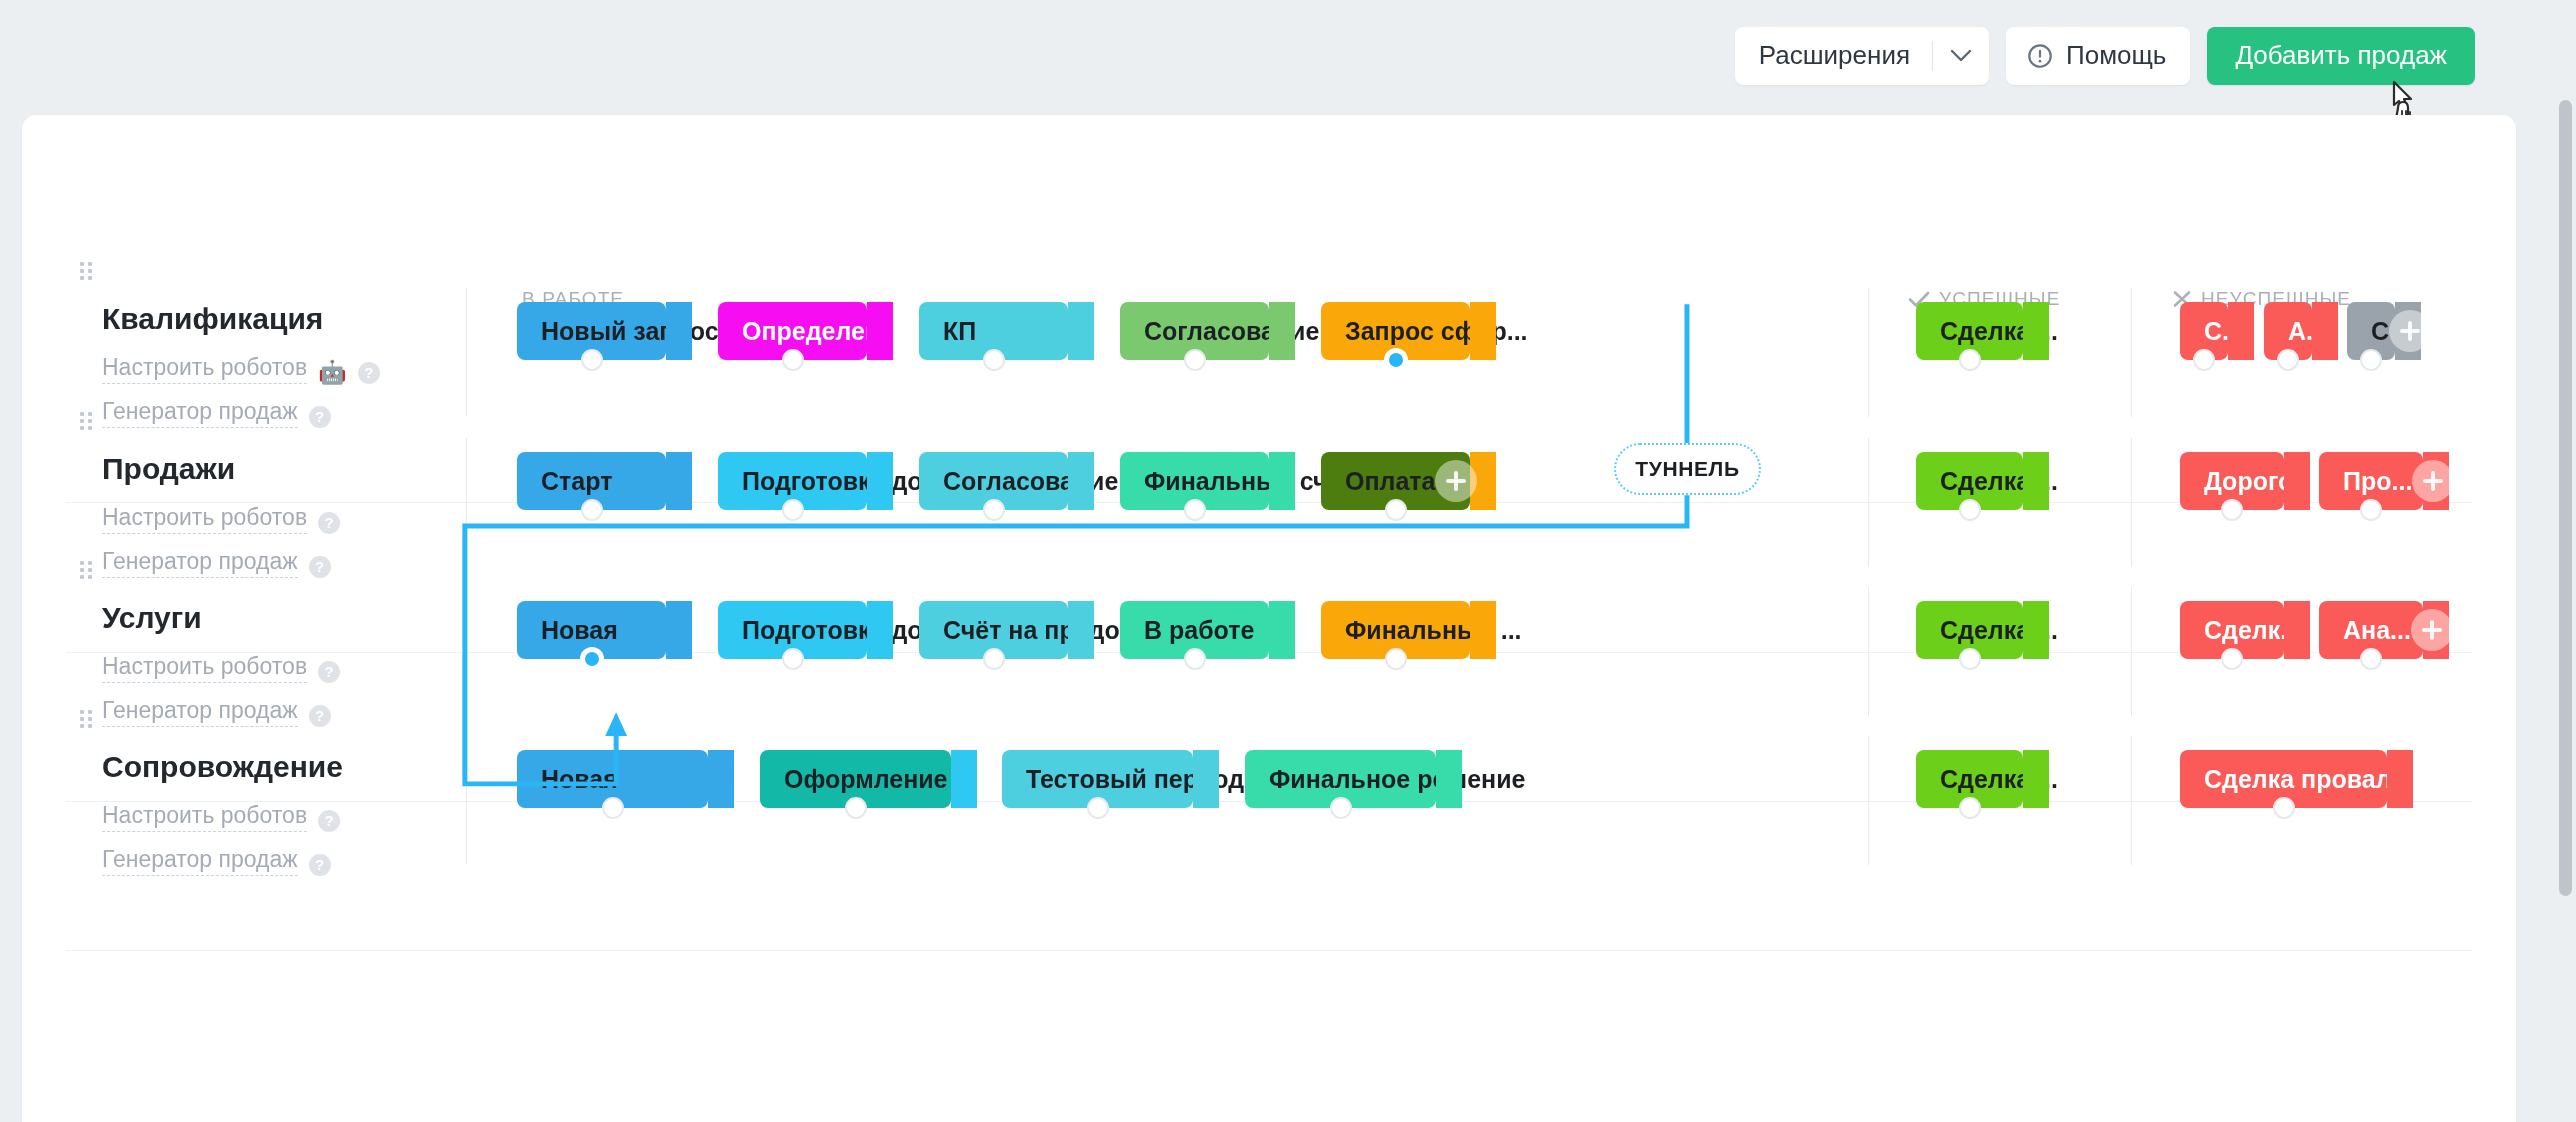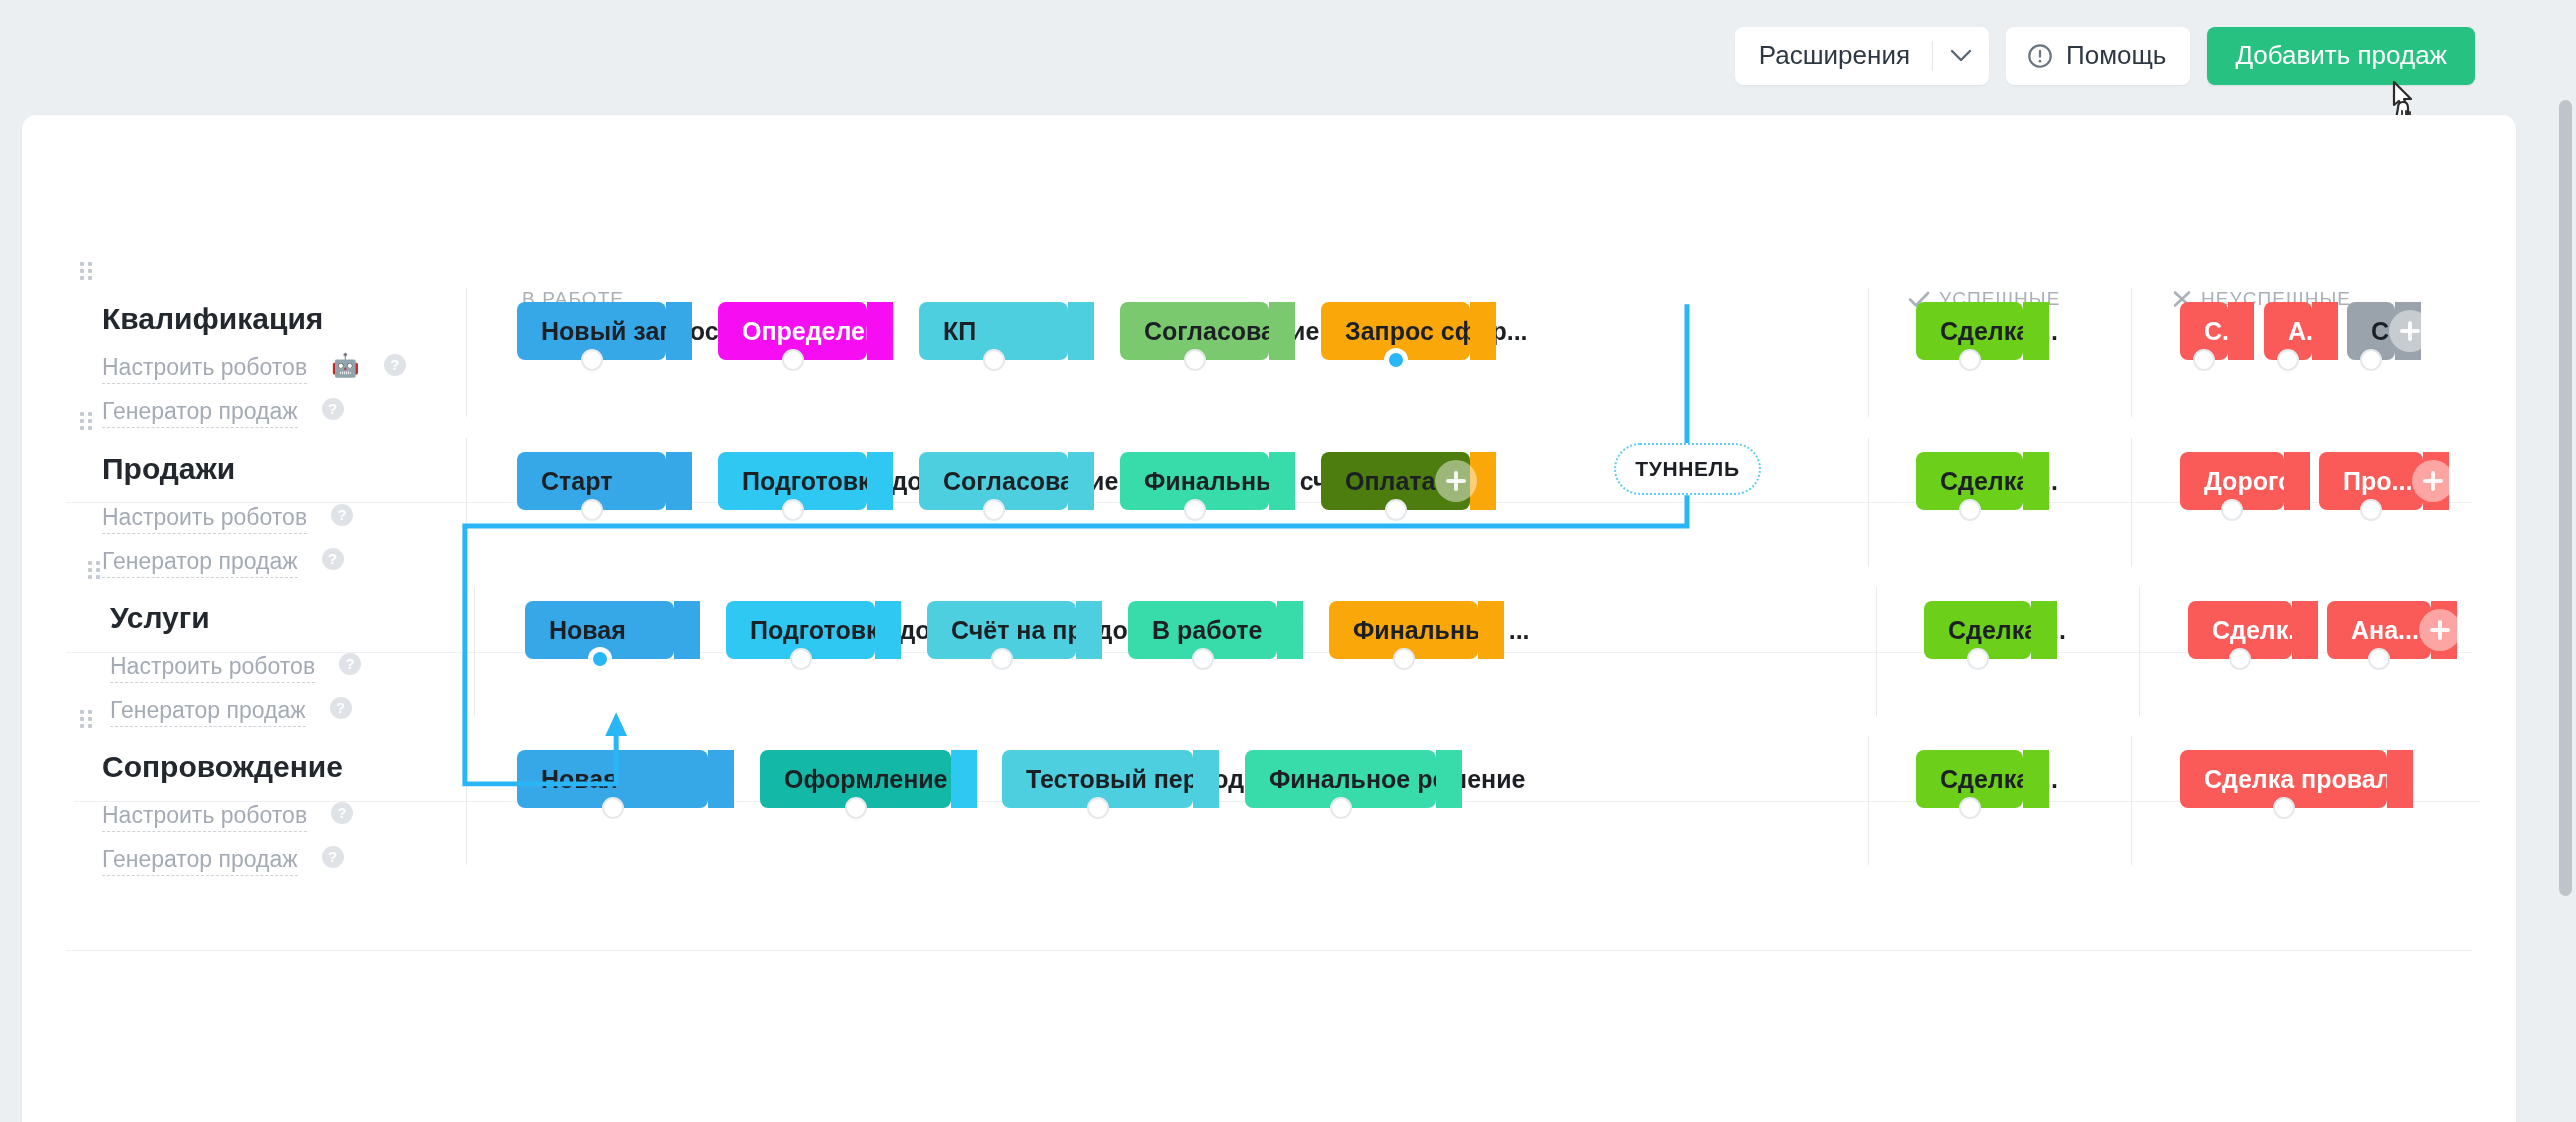--- a/index.html
+++ b/index.html
@@ -75,21 +75,21 @@
     gap: 3px 4px; cursor: grab;
   }
   .drag-dots i { background: #c3cad3; border-radius: 1px; display: block; width:4px; height:4px;}
   .row-title {
     font-size: 30px; font-weight: 700; color: #23282e;
     margin-left: 34px; line-height: 34px; margin-top: 48px;
   }
   .row-link {
     margin-left: 34px; margin-top: 18px;
     font-size: 23px; color: #a4abb4; display: inline-flex;
-    align-items: flex-start; gap: 24px; cursor: pointer; line-height: 26px;
+    align-items: flex-end; gap: 11px; cursor: pointer; line-height: 26px;
   }
   .row-link .txt { border-bottom: 1px dashed #ccd2d9; padding-bottom: 3px; }
   .row-link .robot { font-size: 23px; line-height: 1; }
   .qmark {
     width: 22px; height: 22px; border-radius: 50%;
     background: #dfe3e8; color: #fff; font-size: 15px; font-weight: 700;
     display: inline-flex; align-items: center; justify-content: center;
     cursor: pointer; flex: 0 0 auto;
   }
 
@@ -377,21 +377,21 @@
       <span class="dot"></span>
     </div>
         <div class="stage light-text" style="left:2297px; top:48px; width:104px; background:#fb5b58;">
       <span>Про...</span>
       <span class="plus"></span>
       <span class="arrow" style="background:#fb5b58"></span>
       <span class="dot"></span>
     </div>
         <div class="row-sep"></div>
       </div>
-      <div class="funnel-row" style="position:absolute; left:8px; top:438px; width:2494px; height:249px;">
+      <div class="funnel-row" style="position:absolute; left:0; top:438px; width:2494px; height:249px;">
       <div class="row-meta">
         <span class="drag-dots">
           <i></i>
             <i></i>
             <i></i>
             <i></i>
             <i></i>
             <i></i>
         </span>
         <div class="row-title">Услуги</div>

